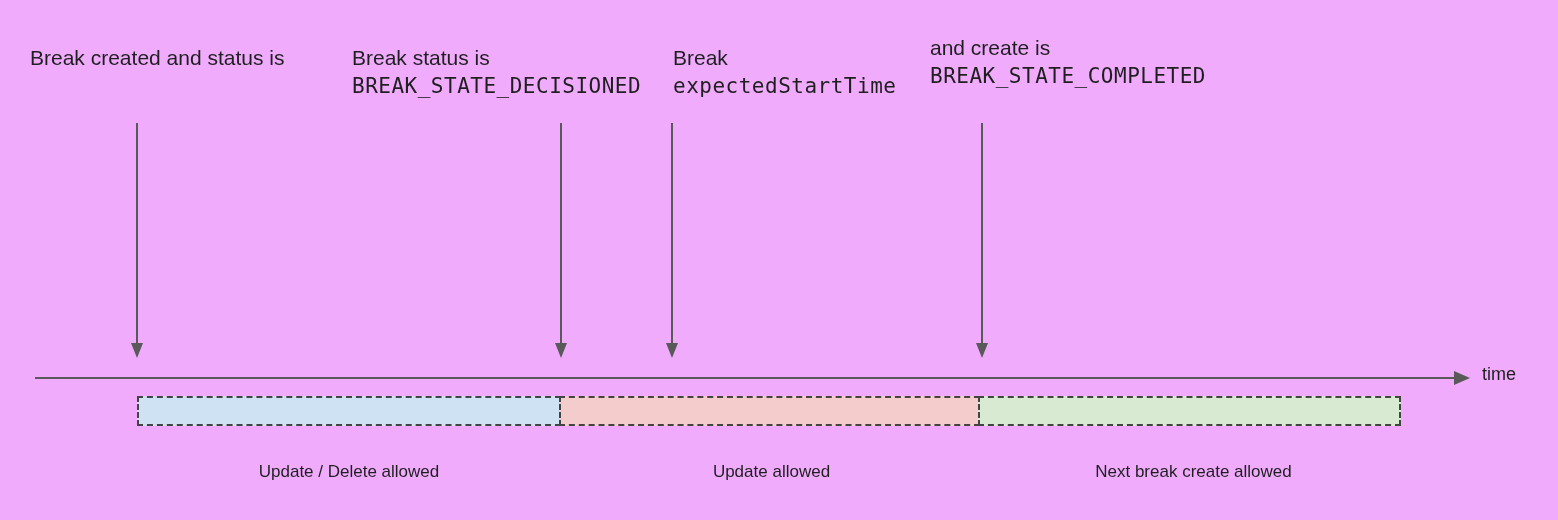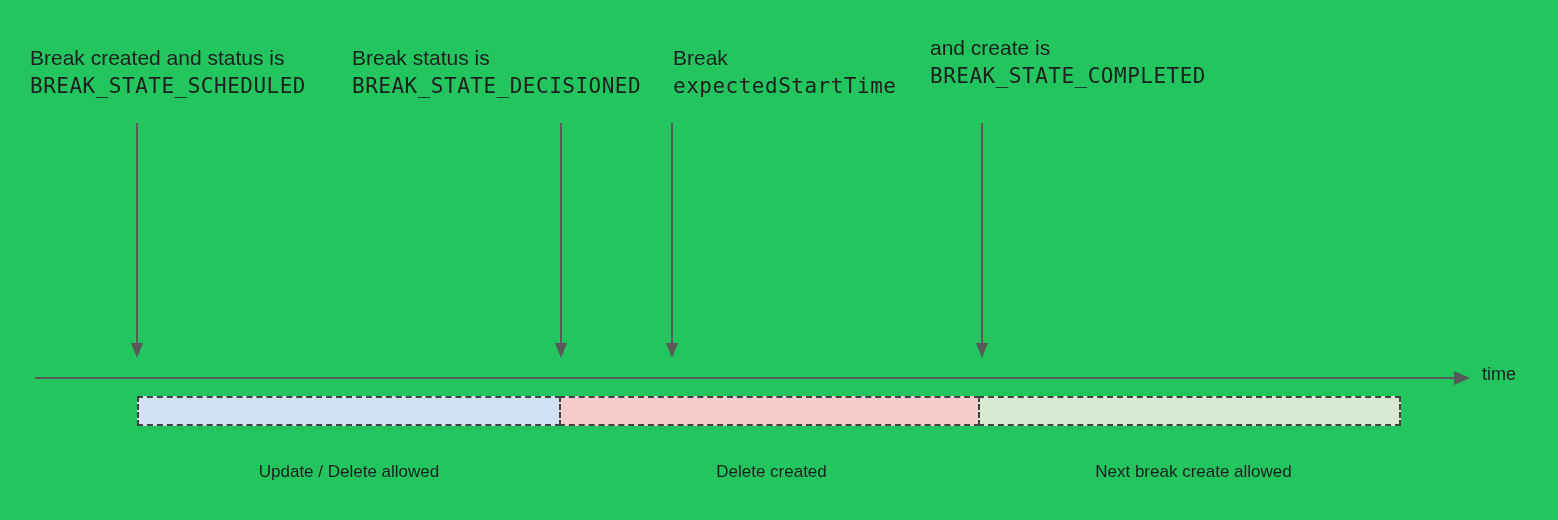--- a/index.html
+++ b/index.html
@@ -4,21 +4,21 @@
 <style>
   html, body {
     margin: 0;
     padding: 0;
     background: #ffffff;
   }
   .canvas {
     position: relative;
     width: 1558px;
     height: 520px;
-    background: #22c55e;
+    background: #f0abfc;
     font-family: "Liberation Sans", sans-serif;
     color: #1f1f1f;
     overflow: hidden;
   }
   
   .ann {
     position: absolute;
     white-space: nowrap;
   }
   .ann-line {
@@ -104,21 +104,20 @@
     color: #1f1f1f;
   }
 </style>
 </head>
 <body>
 
 <div class="canvas">
 
   <div class="ann" style="left:30px; top:44px">
     <div class="ann-line">Break created and status is</div>
-    <div class="ann-code">BREAK_STATE_SCHEDULED</div>
   </div>
 
   <div class="ann" style="left:673px; top:44px">
     <div class="ann-line">Break</div>
     <div class="ann-code">expectedStartTime</div>
   </div>
 
   <div class="ann" style="left:352px; top:44px">
     <div class="ann-line">Break status is</div>
     <div class="ann-code">BREAK_STATE_DECISIONED</div>
@@ -150,16 +149,16 @@
   <div class="tl-head"></div>
   <div class="tl-label">time</div>
 
   <div class="bars">
     <div class="seg" style="width: 420px; background: rgb(207, 226, 243);"></div>
     <div class="seg" style="width: 417px; background: rgb(244, 204, 204);"></div>
     <div class="seg" style="width: 419px; background: rgb(217, 234, 211);"></div>
   </div>
 
   <div class="seg-label" style="left:137px; width:424px">Update / Delete allowed</div>
-  <div class="seg-label" style="left:561px; width:421px">Delete created</div>
+  <div class="seg-label" style="left:561px; width:421px">Update allowed</div>
   <div class="seg-label" style="left:982px; width:423px">Next break create allowed</div>
 
 </div>
 
 </body></html>

